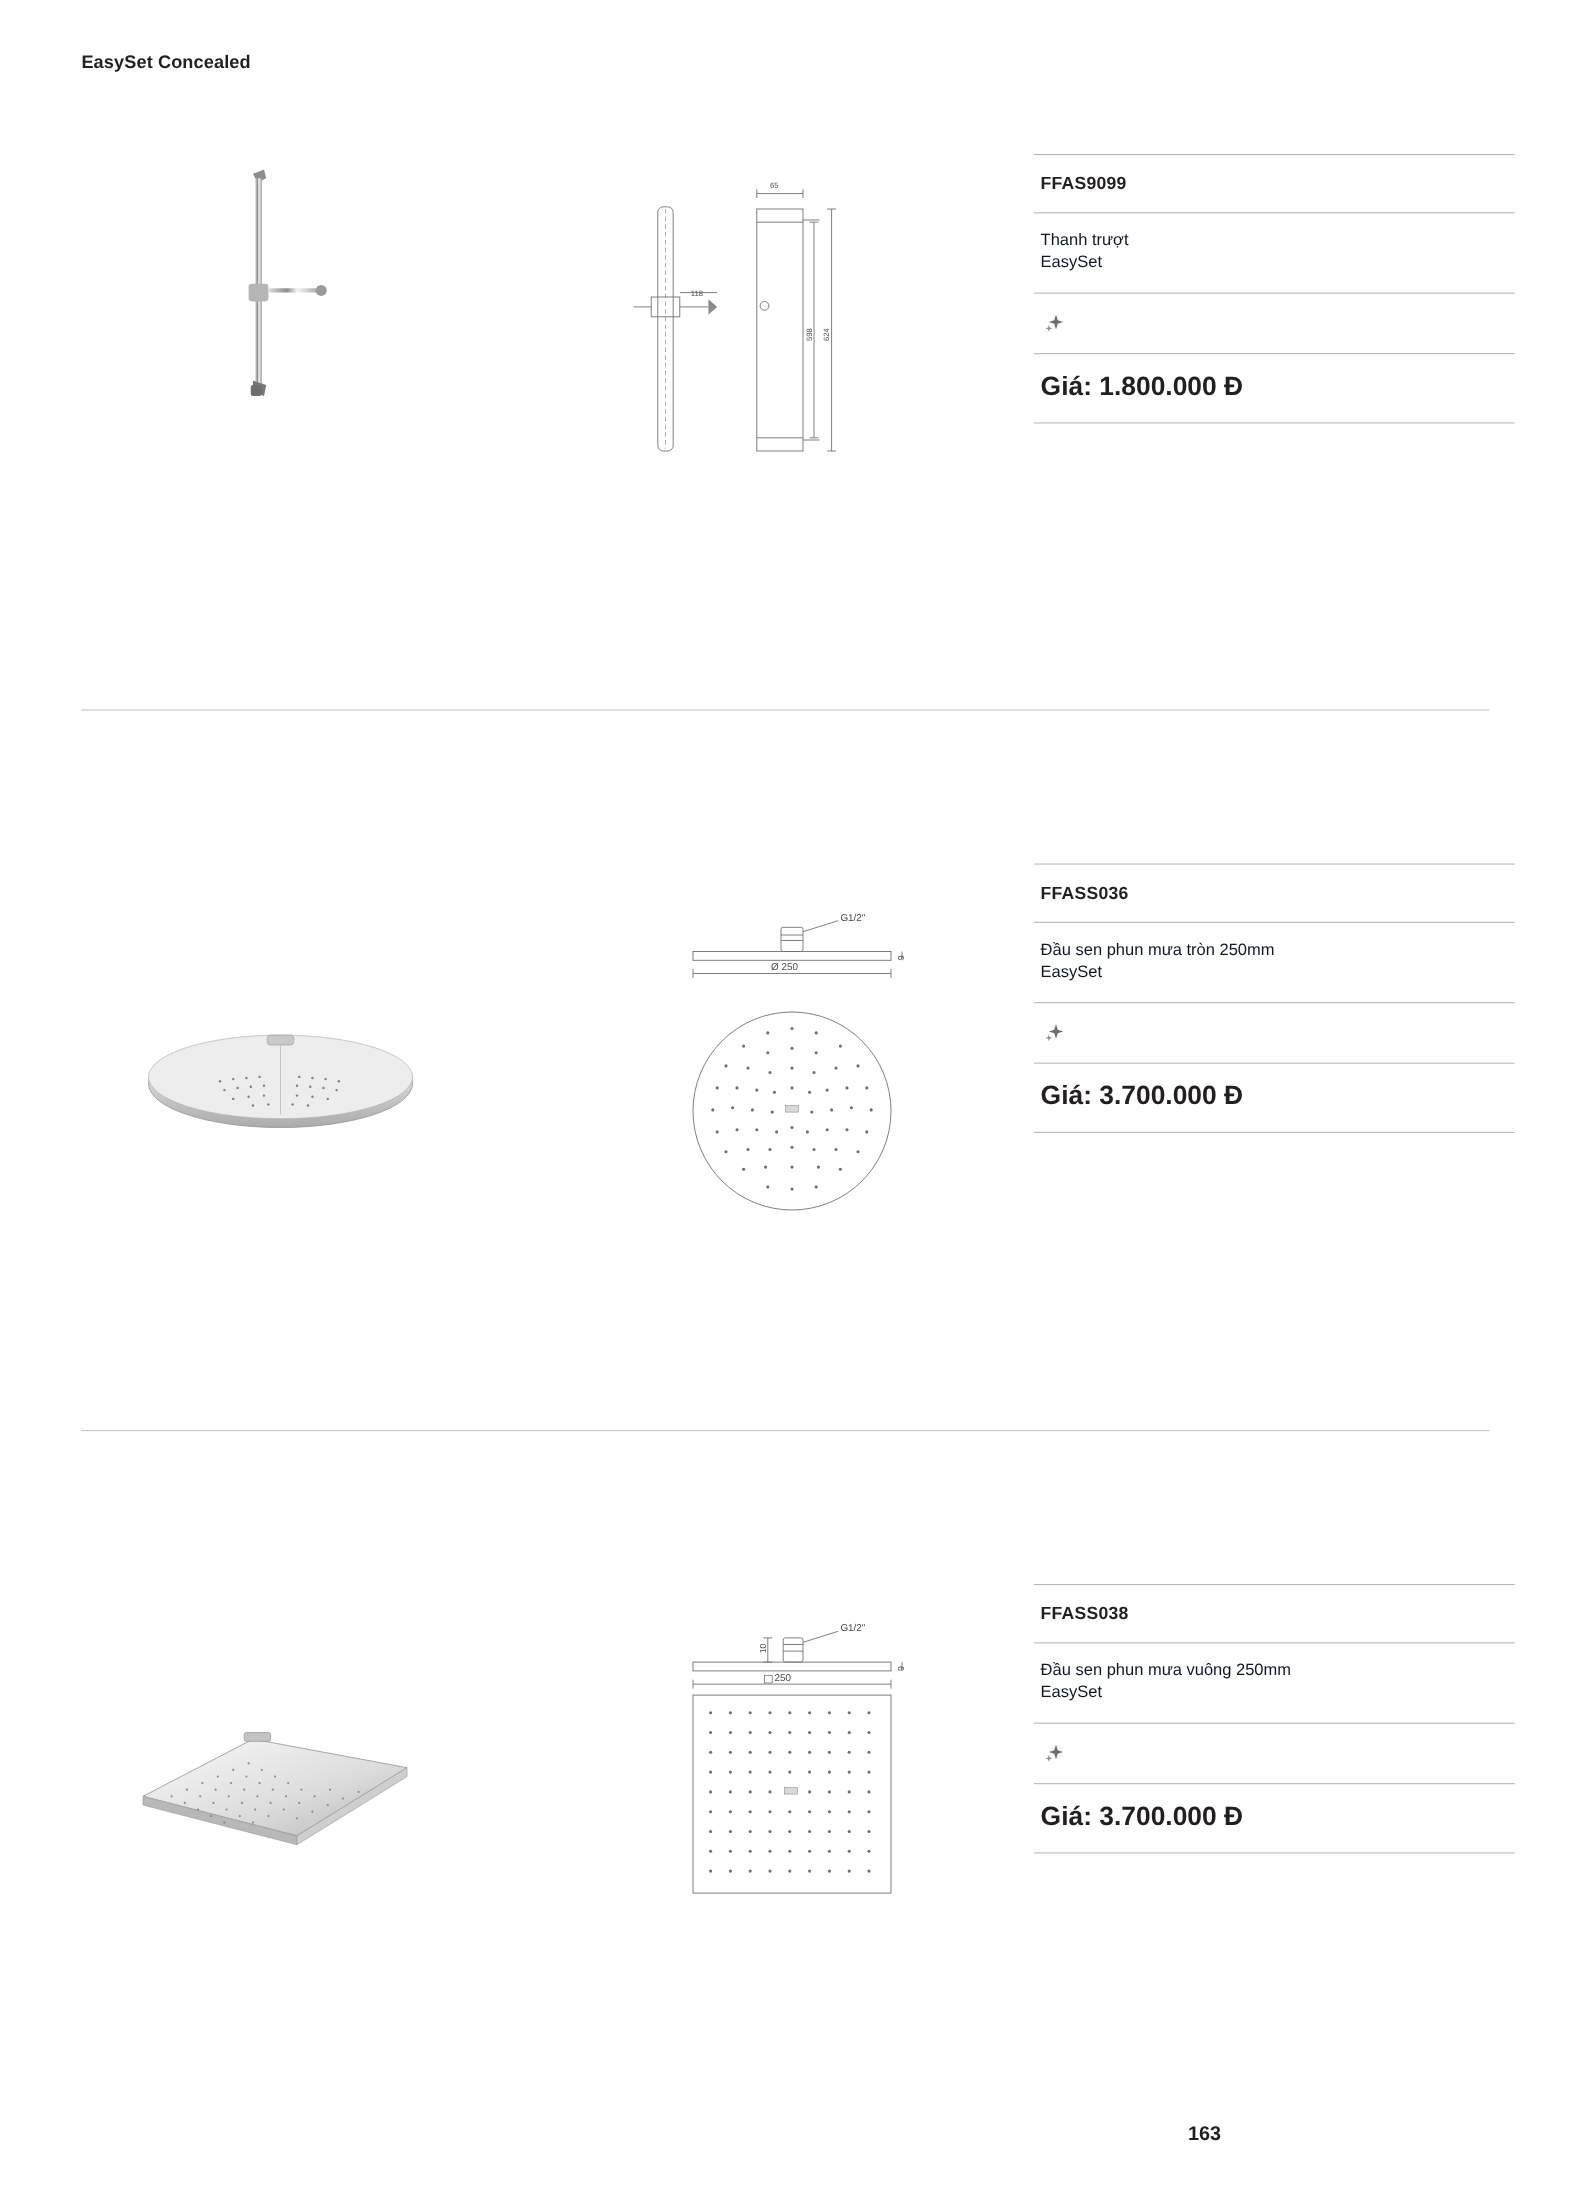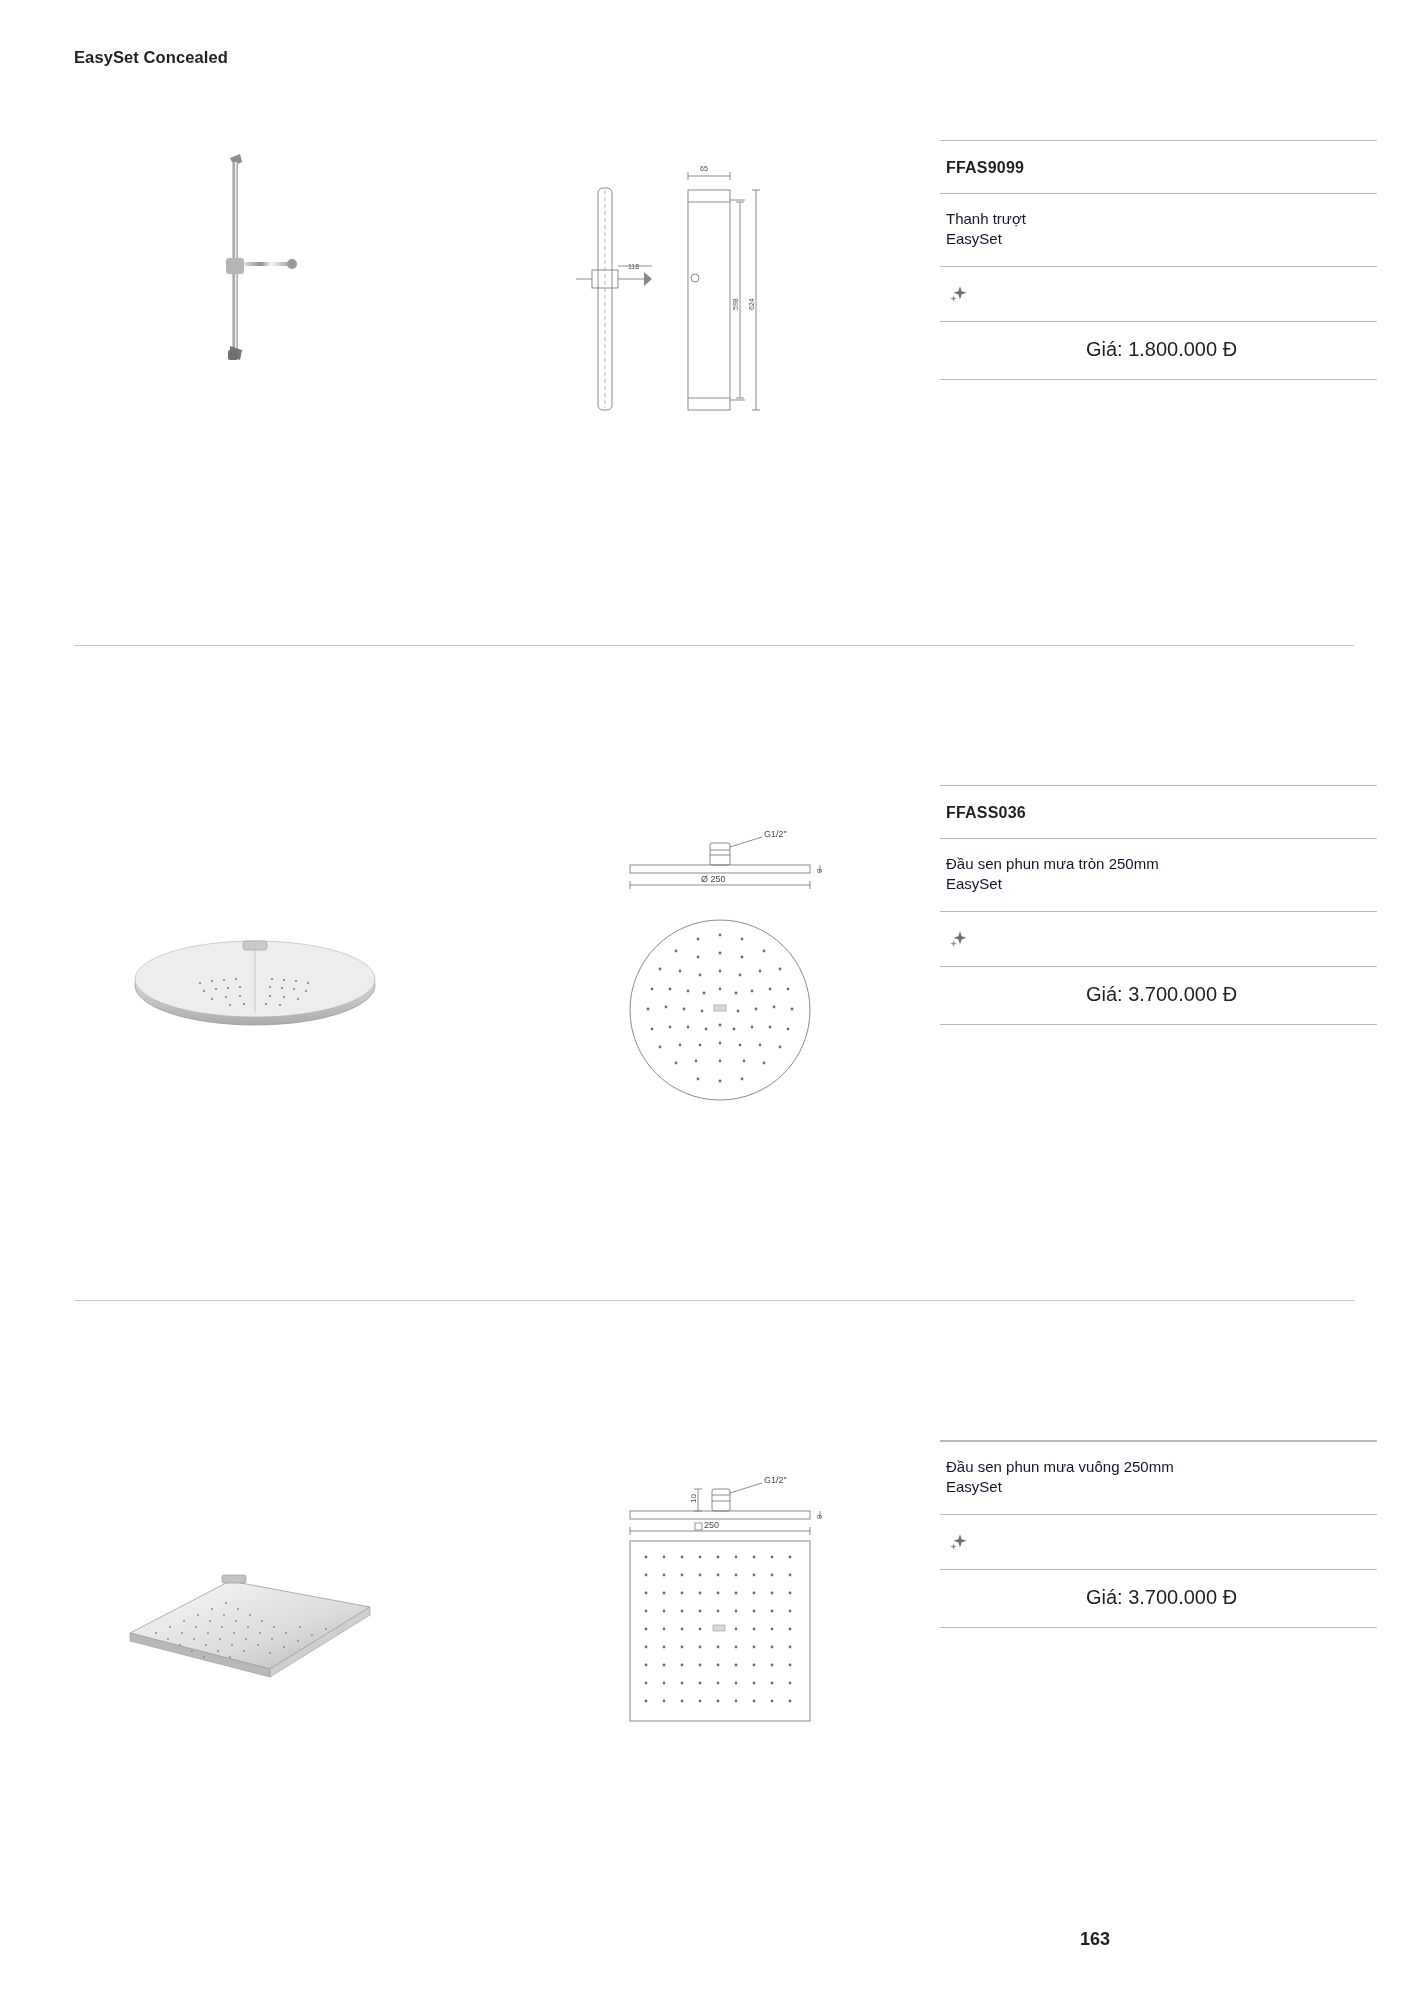--- a/index.html
+++ b/index.html
@@ -76,25 +76,24 @@
     font-weight: 400;
   }
   .info .badges {
     padding: 10px 0 10px 6px;
     height: 34px;
     display: flex;
     align-items: center;
     gap: 8px;
   }
   .info .price {
-    font-size: 20px;
-    font-weight: normal;
+    font-size: 24px;
+    font-weight: bold;
     padding: 16px 0 18px 6px;
     color: #231f20;
-    text-align: center;
   }
   .sparkle {
     width: 26px;
     height: 26px;
     display: inline-block;
   }
   
   .photo, .tech {
     position: absolute;
   }
@@ -519,20 +518,21 @@
             <circle cx="184" cy="256" r="1.4"></circle>
             <circle cx="202" cy="256" r="1.4"></circle>
             <circle cx="220" cy="256" r="1.4"></circle>
         </g>
         <rect x="143" y="180" width="12" height="6" fill="#d9d9d9" stroke="#8a8a8a" stroke-width="0.5"></rect>
       </svg>
     </div>
 
     <div class="info" style="top:140px;">
       <div class="rule"></div>
+      <div class="code">FFASS038</div>
       <div class="rule"></div>
       <div class="desc">
         <span>Đầu sen phun mưa vuông 250mm</span><br>
         <span>EasySet</span>
       </div>
       <div class="rule"></div>
       <div class="badges">
         <span class="sparkle">
           <svg width="26" height="26" viewBox="0 0 26 26">
             <path d="M14 5 L15.6 10.2 L20.5 11.8 L15.6 13.4 L14 18.6 L12.4 13.4 L7.5 11.8 L12.4 10.2 Z" fill="#6e6e6e"></path>

